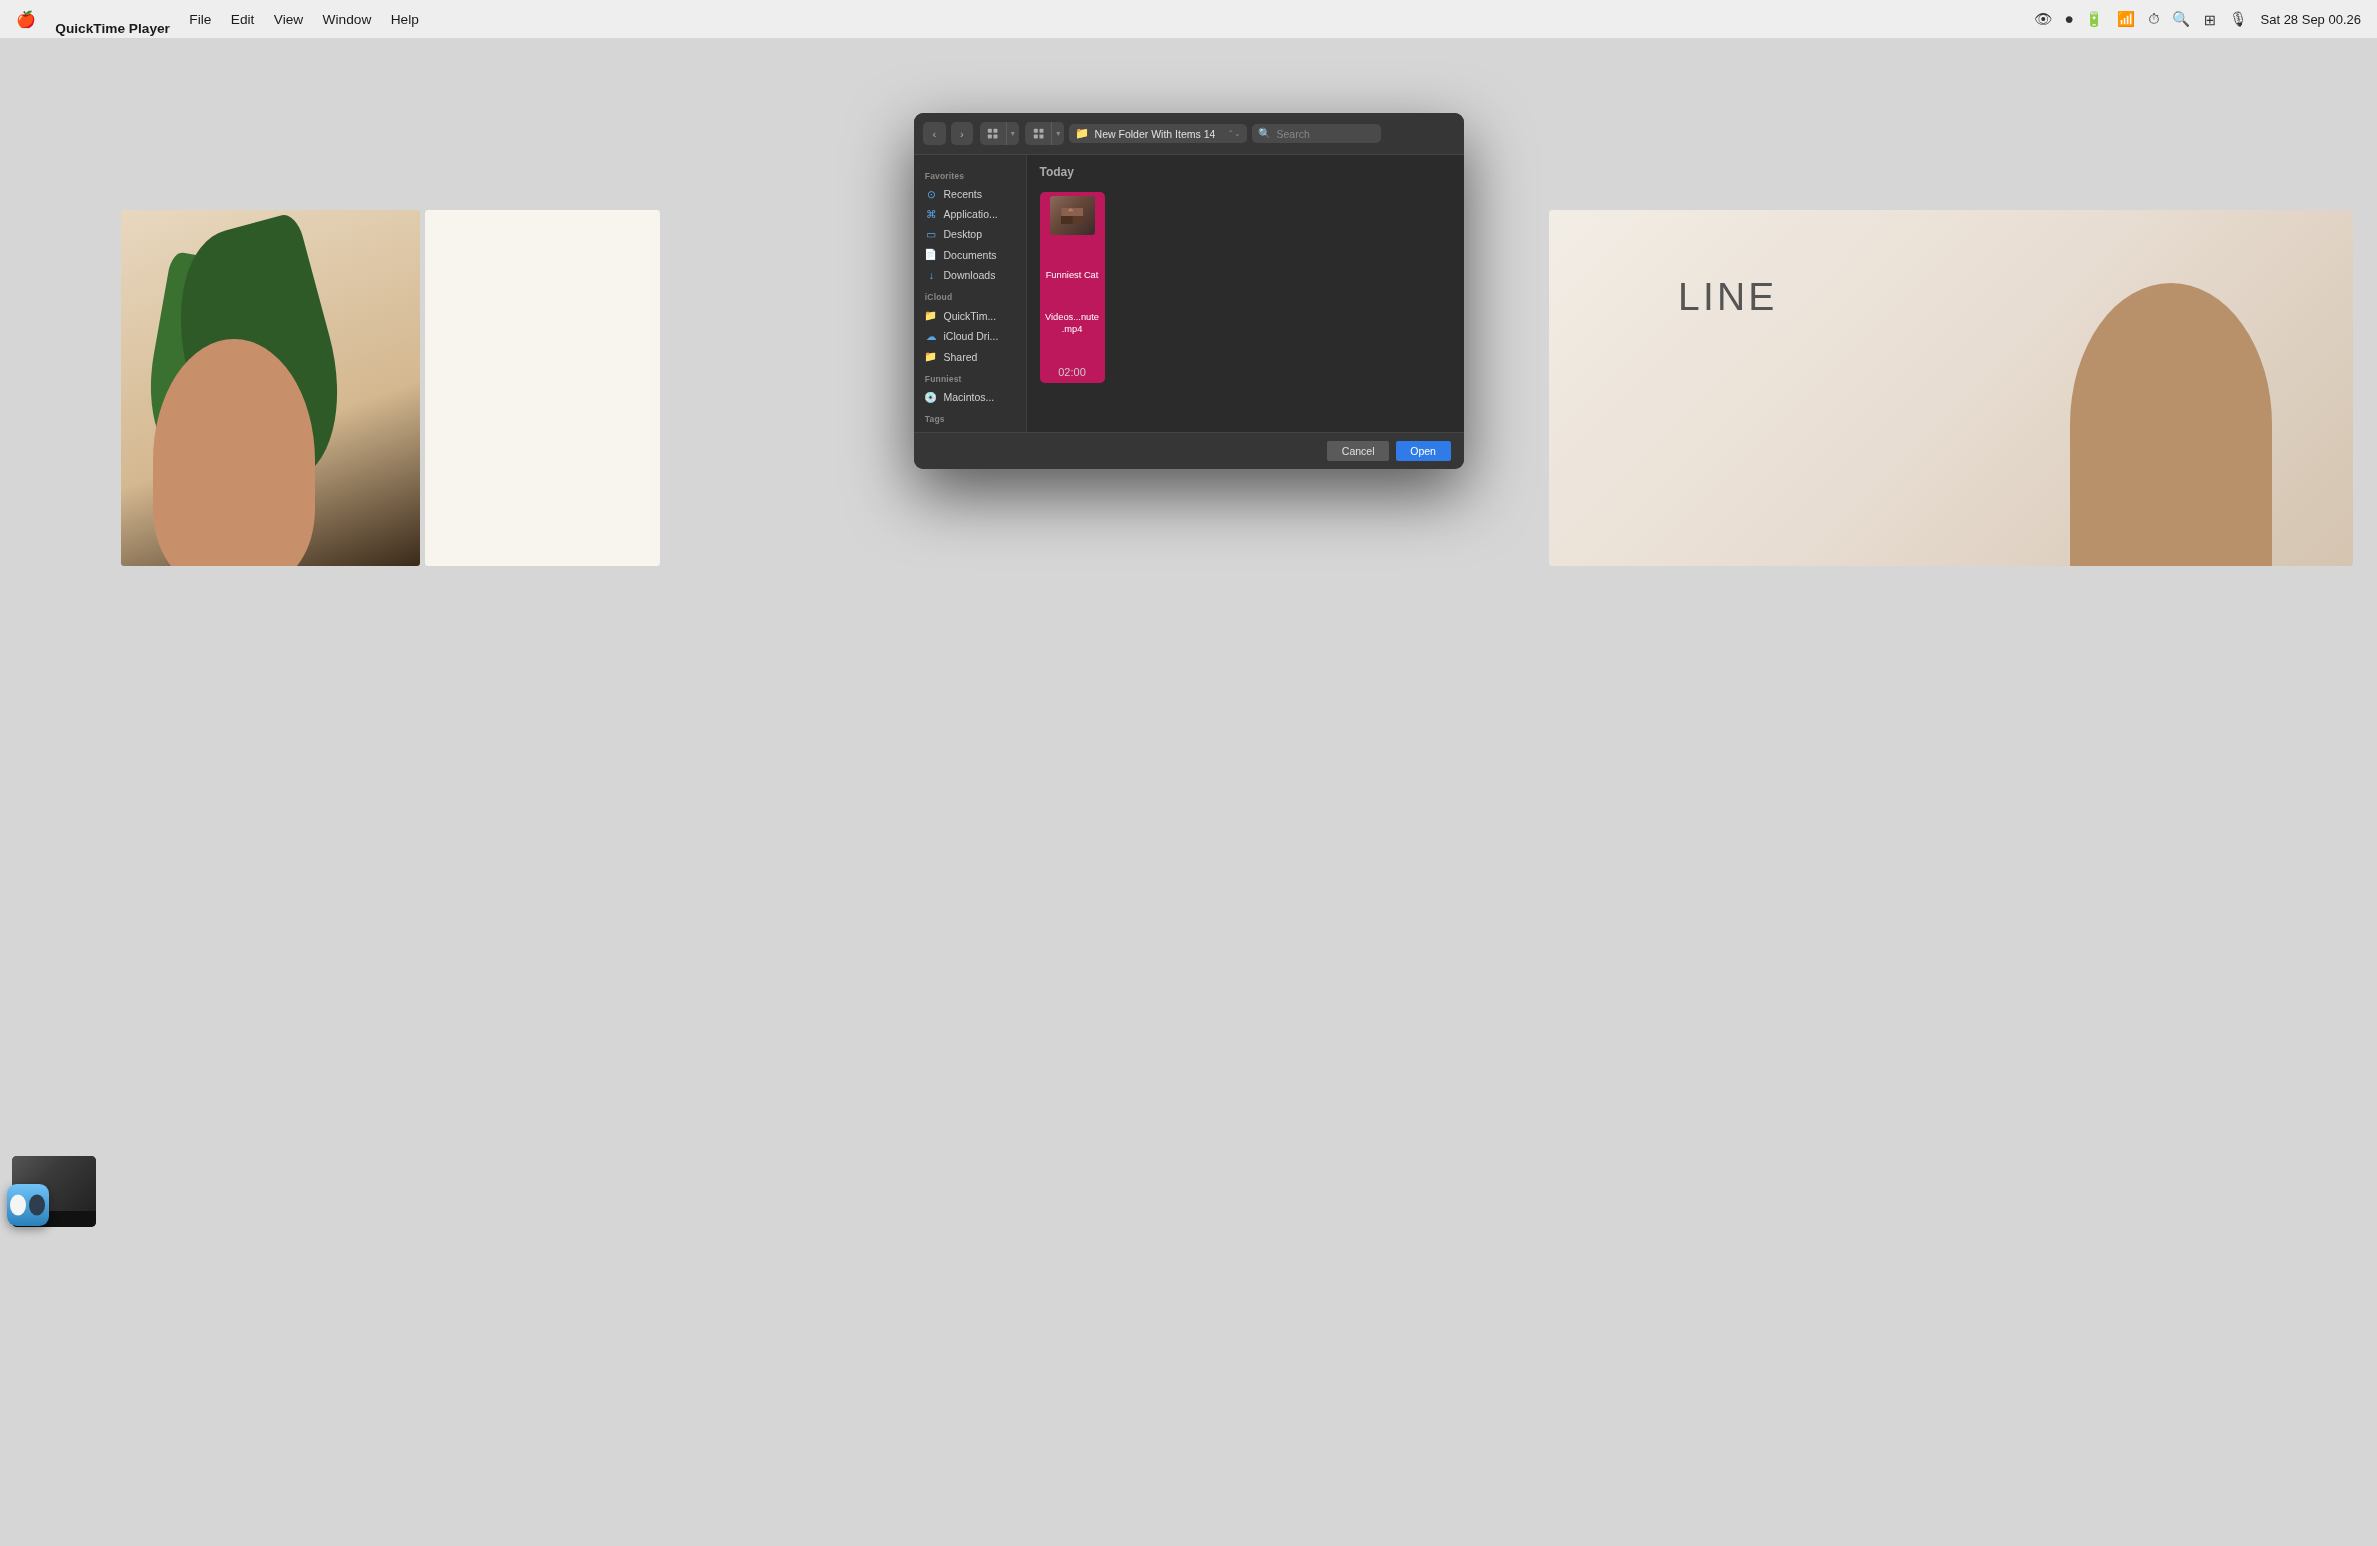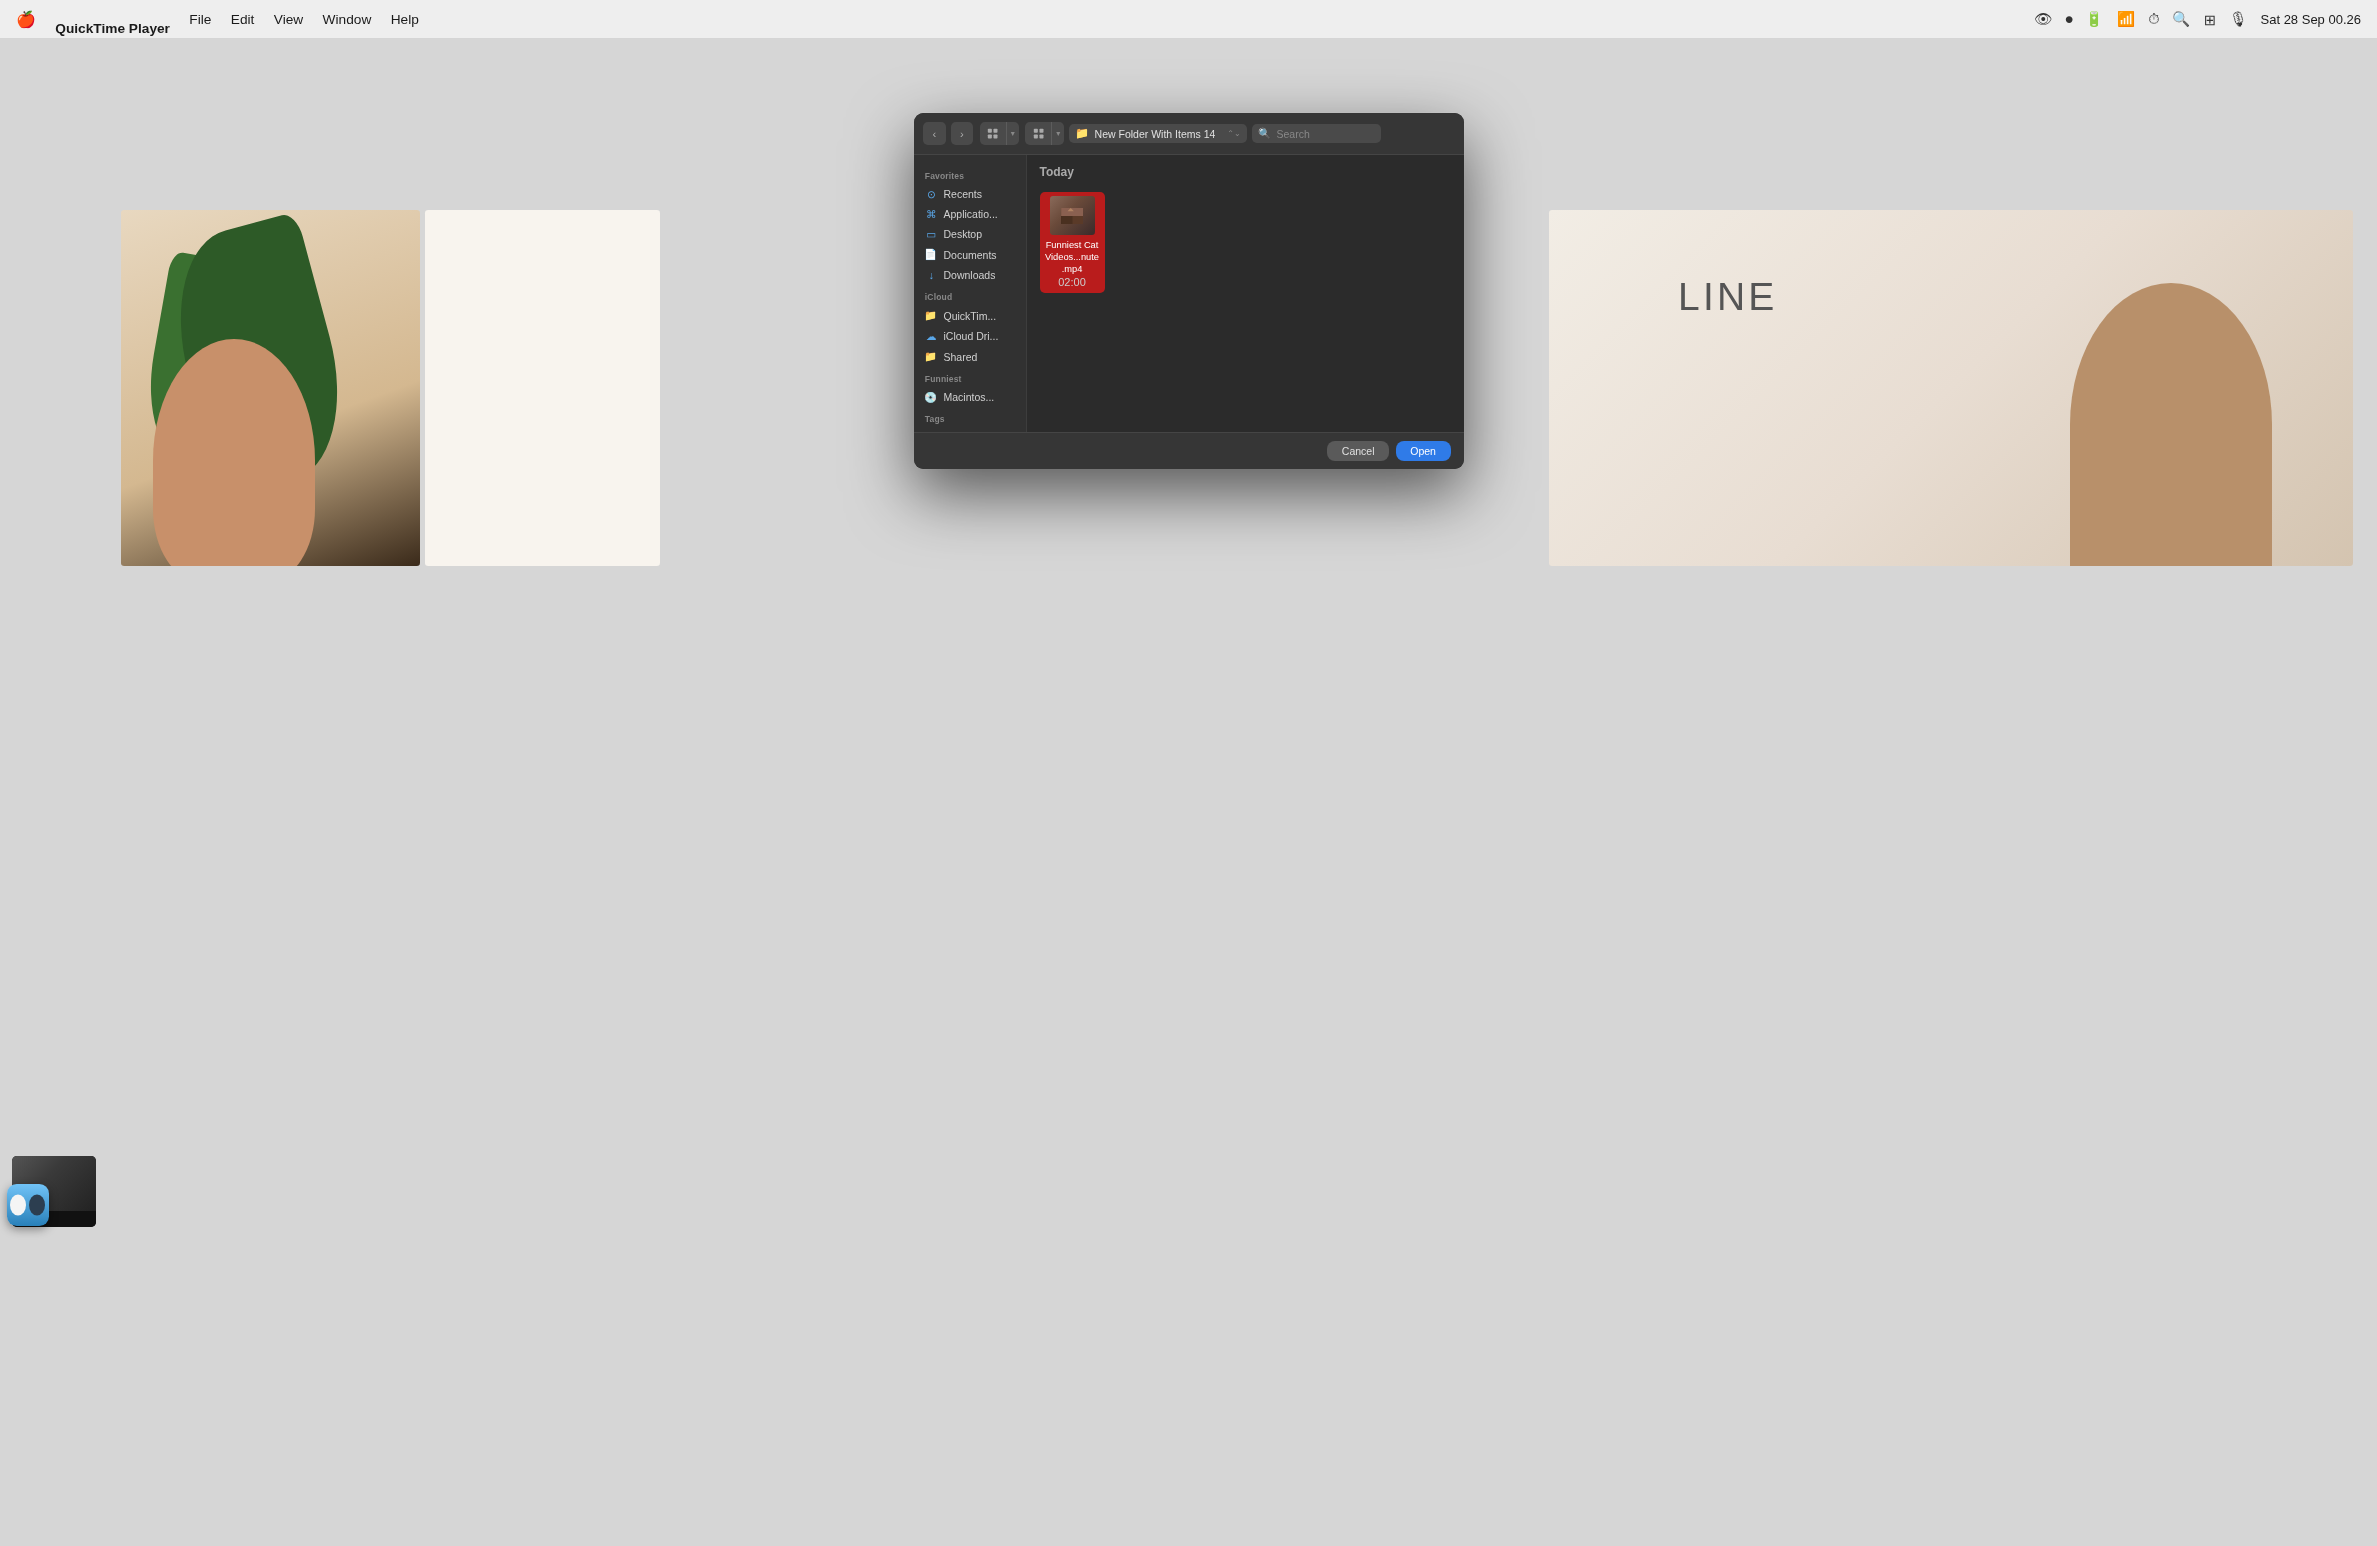--- a/index.html
+++ b/index.html
@@ -292,21 +292,22 @@
       display: flex;
       flex-direction: column;
       align-items: center;
       width: 65px;
       padding: 4.9px;
       border-radius: 4.9px;
       cursor: pointer;
     }
 
     .file-item.selected {
-      background: #b91c1c;
+      background: #be185d;
+      gap: 30px;
     }
 
     .file-thumbnail {
       width: 45px;
       height: 39px;
       background: #1a1a1a;
       border-radius: 3.2px;
       overflow: hidden;
       position: relative;
       margin-bottom: 3.2px;
@@ -350,21 +351,21 @@
       align-items: center;
       justify-content: flex-end;
       padding: 8px 13px;
       background: #363636;
       border-top: 0.8px solid rgba(255,255,255,0.08);
       gap: 6.5px;
     }
 
     .btn {
       padding: 4px 14.6px;
-      border-radius: 8px;
+      border-radius: 2px;
       font-size: 10.5px;
       cursor: pointer;
       border: none;
       font-family: inherit;
     }
 
     .btn-cancel {
       background: #5a5a5a;
       color: #e0e0e0;
     }

